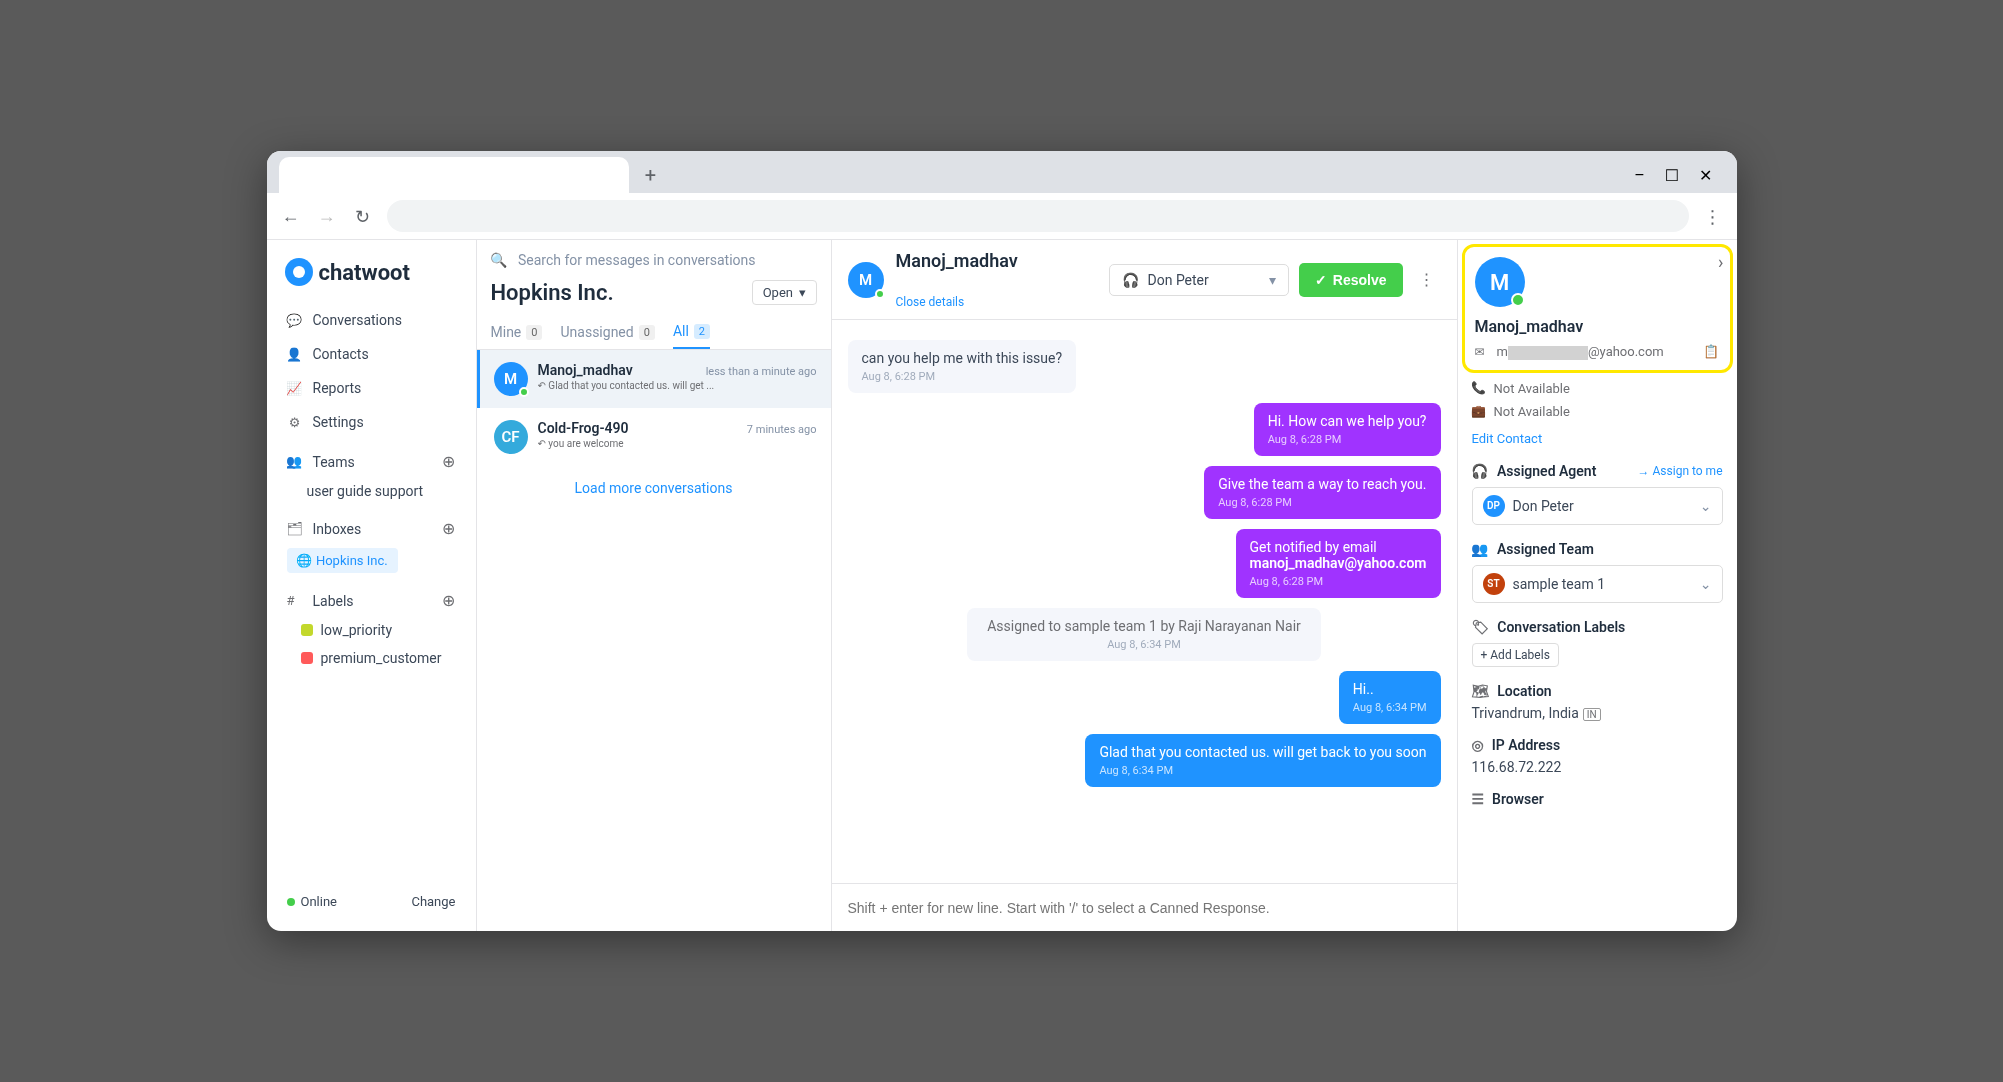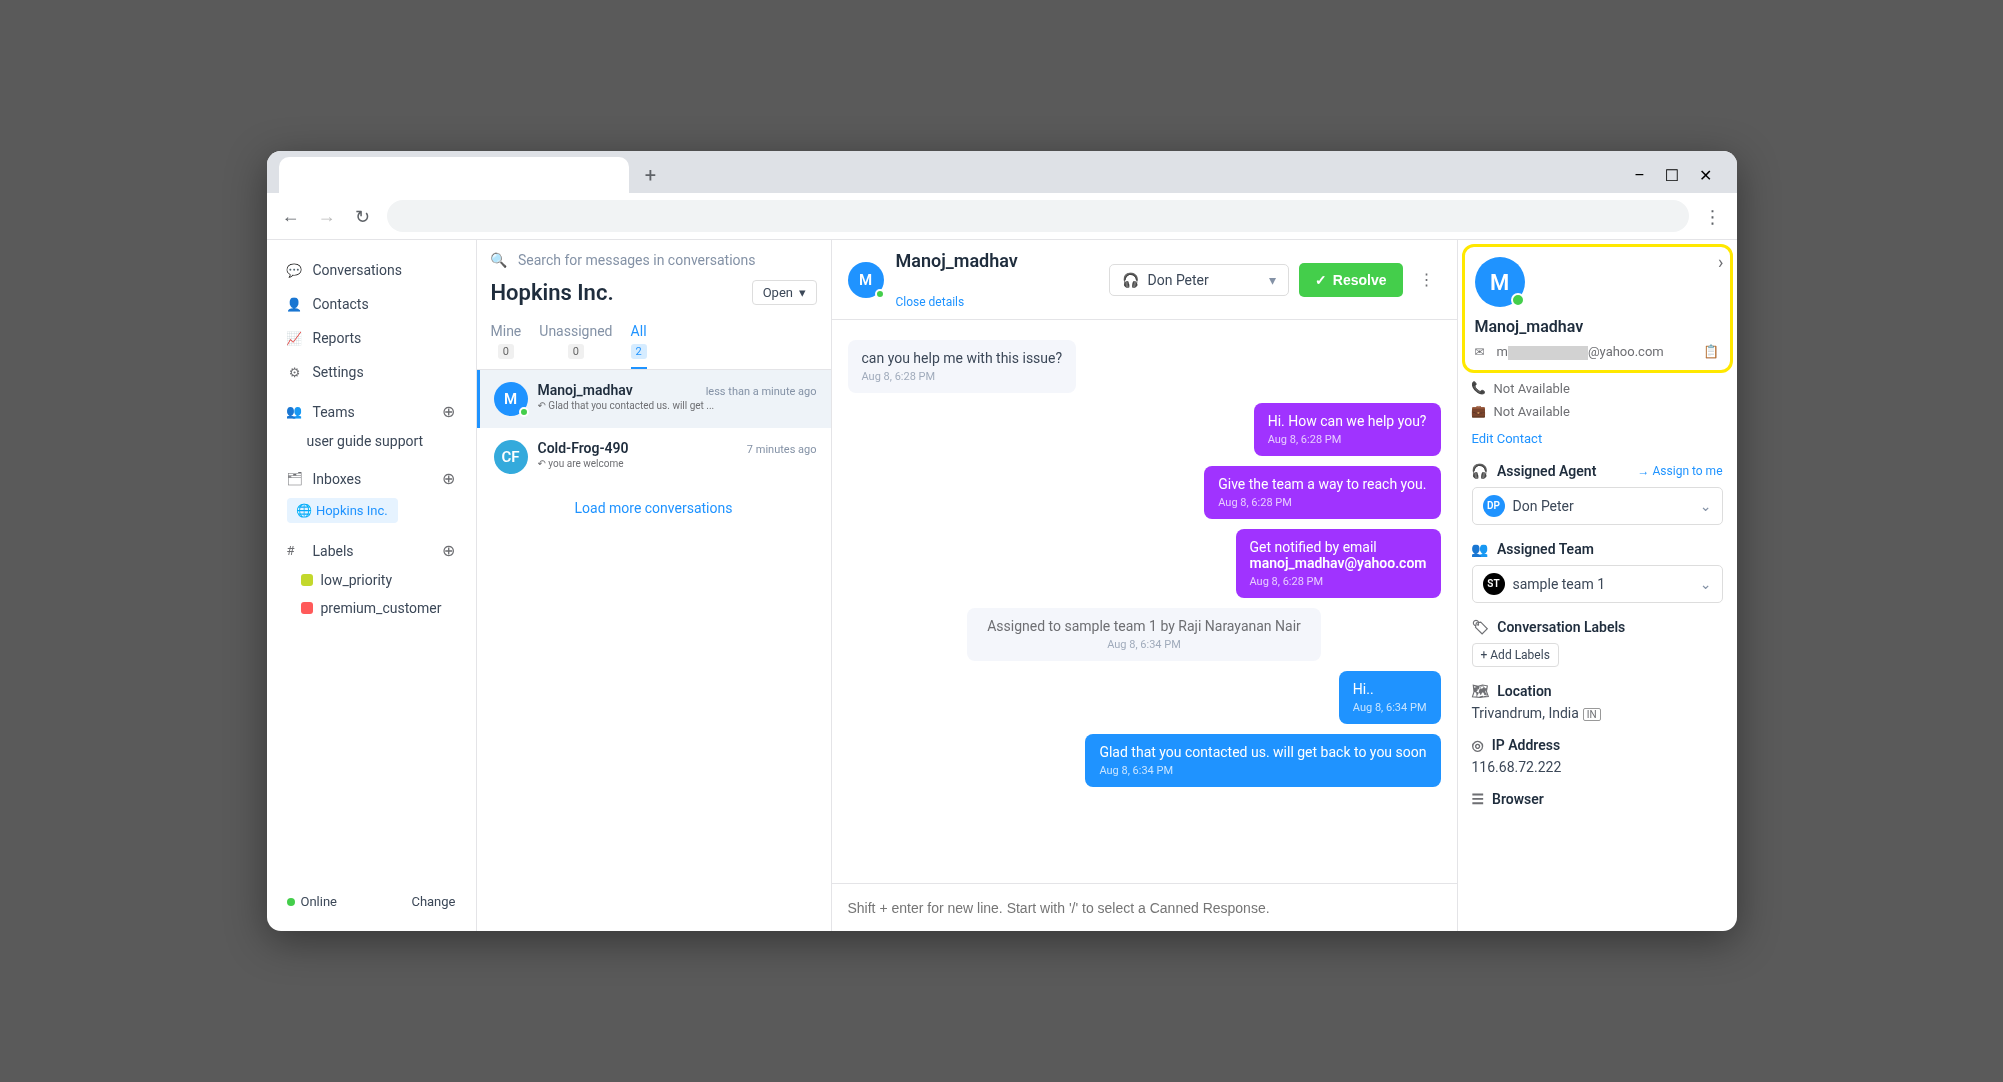--- a/index.html
+++ b/index.html
@@ -32,21 +32,21 @@
 .label-item { display: flex; align-items: center; gap: 8px; padding: 6px 10px 6px 24px; font-size: 14px; color: #3c4858; }
 .label-dot { width: 12px; height: 12px; border-radius: 3px; }
 .bottom-bar { margin-top: auto; display: flex; justify-content: space-between; padding: 8px 10px; font-size: 13px; color: #3c4858; }
 .online-dot { width: 8px; height: 8px; background: #44ce4b; border-radius: 50%; display: inline-block; margin-right: 6px; }
 .conv-list { width: 355px; border-right: 1px solid #e4e4e7; display: flex; flex-direction: column; }
 .search-row { display: flex; align-items: center; gap: 10px; padding: 12px 14px; color: #8492a6; font-size: 14px; }
 .workspace-row { display: flex; align-items: center; justify-content: space-between; padding: 0 14px 10px; }
 .workspace-name { font-size: 22px; font-weight: 600; color: #1f2d3d; }
 .status-select { border: 1px solid #ddd; border-radius: 4px; padding: 4px 10px; font-size: 13px; color: #3c4858; display: flex; align-items: center; gap: 6px; cursor: pointer; }
 .tabs-row { display: flex; gap: 18px; padding: 0 14px; border-bottom: 1px solid #e4e4e7; }
-.tab { padding: 8px 0; font-size: 14px; color: #8492a6; display: flex; align-items: center; gap: 5px; cursor: pointer; flex-direction: column; }
+.tab { padding: 8px 0; font-size: 14px; color: #8492a6; display: flex; align-items: center; gap: 5px; cursor: pointer; }
 .tab.active { color: #1f93ff; border-bottom: 2px solid #1f93ff; }
 .tab-count { background: #f0f0f0; color: #666; font-size: 11px; padding: 1px 5px; border-radius: 3px; }
 .tab.active .tab-count { background: #d6ecff; color: #1f93ff; }
 .conv-items { flex: 1; overflow-y: auto; }
 .conv-item { display: flex; gap: 10px; padding: 12px 14px; cursor: pointer; border-left: 3px solid transparent; }
 .conv-item.active { background: #eef3f8; border-left-color: #1f93ff; }
 .avatar { width: 34px; height: 34px; border-radius: 50%; display: flex; align-items: center; justify-content: center; color: #fff; font-weight: 600; font-size: 15px; flex-shrink: 0; position: relative; }
 .avatar .presence { position: absolute; bottom: -1px; right: -1px; width: 10px; height: 10px; background: #44ce4b; border: 2px solid #fff; border-radius: 50%; }
 .conv-body { flex: 1; min-width: 0; }
 .conv-top { display: flex; justify-content: space-between; align-items: baseline; }
@@ -115,20 +115,24 @@
       <span class="nav-icon disabled">→</span>
       <span class="nav-icon">↻</span>
       <div class="url-bar"></div>
       <span class="nav-icon">⋮</span>
     </div>
   </div>
 
   <div class="app-body">
 
     <div class="sidebar">
+      <div class="logo-row">
+        <div class="logo-circle"></div>
+        <span class="logo-text">chatwoot</span>
+      </div>
       <div class="nav-list">
         <div class="nav-item">
           <span class="icon">💬</span>
           <span>Conversations</span>
         </div>
         <div class="nav-item">
           <span class="icon">👤</span>
           <span>Contacts</span>
         </div>
         <div class="nav-item">
@@ -339,21 +343,21 @@
       </div>
 
       <div class="detail-section">
         <div class="detail-header">
           <span style="display:flex;align-items:center;gap:8px;">
               <span style="color:#6e6f73;">👥</span>
               <span>Assigned Team</span>
             </span>
         </div>
         <div class="select-box">
-          <div class="mini-avatar" style="background:#000000;">ST</div>
+          <div class="mini-avatar" style="background:#c2410c;">ST</div>
           <span>sample team 1</span>
           <span class="chevron">⌄</span>
         </div>
       </div>
 
       <div class="detail-section">
         <div class="detail-header">
           <span style="display:flex;align-items:center;gap:8px;">
               <span style="color:#6e6f73;">🏷</span>
               <span>Conversation Labels</span>

